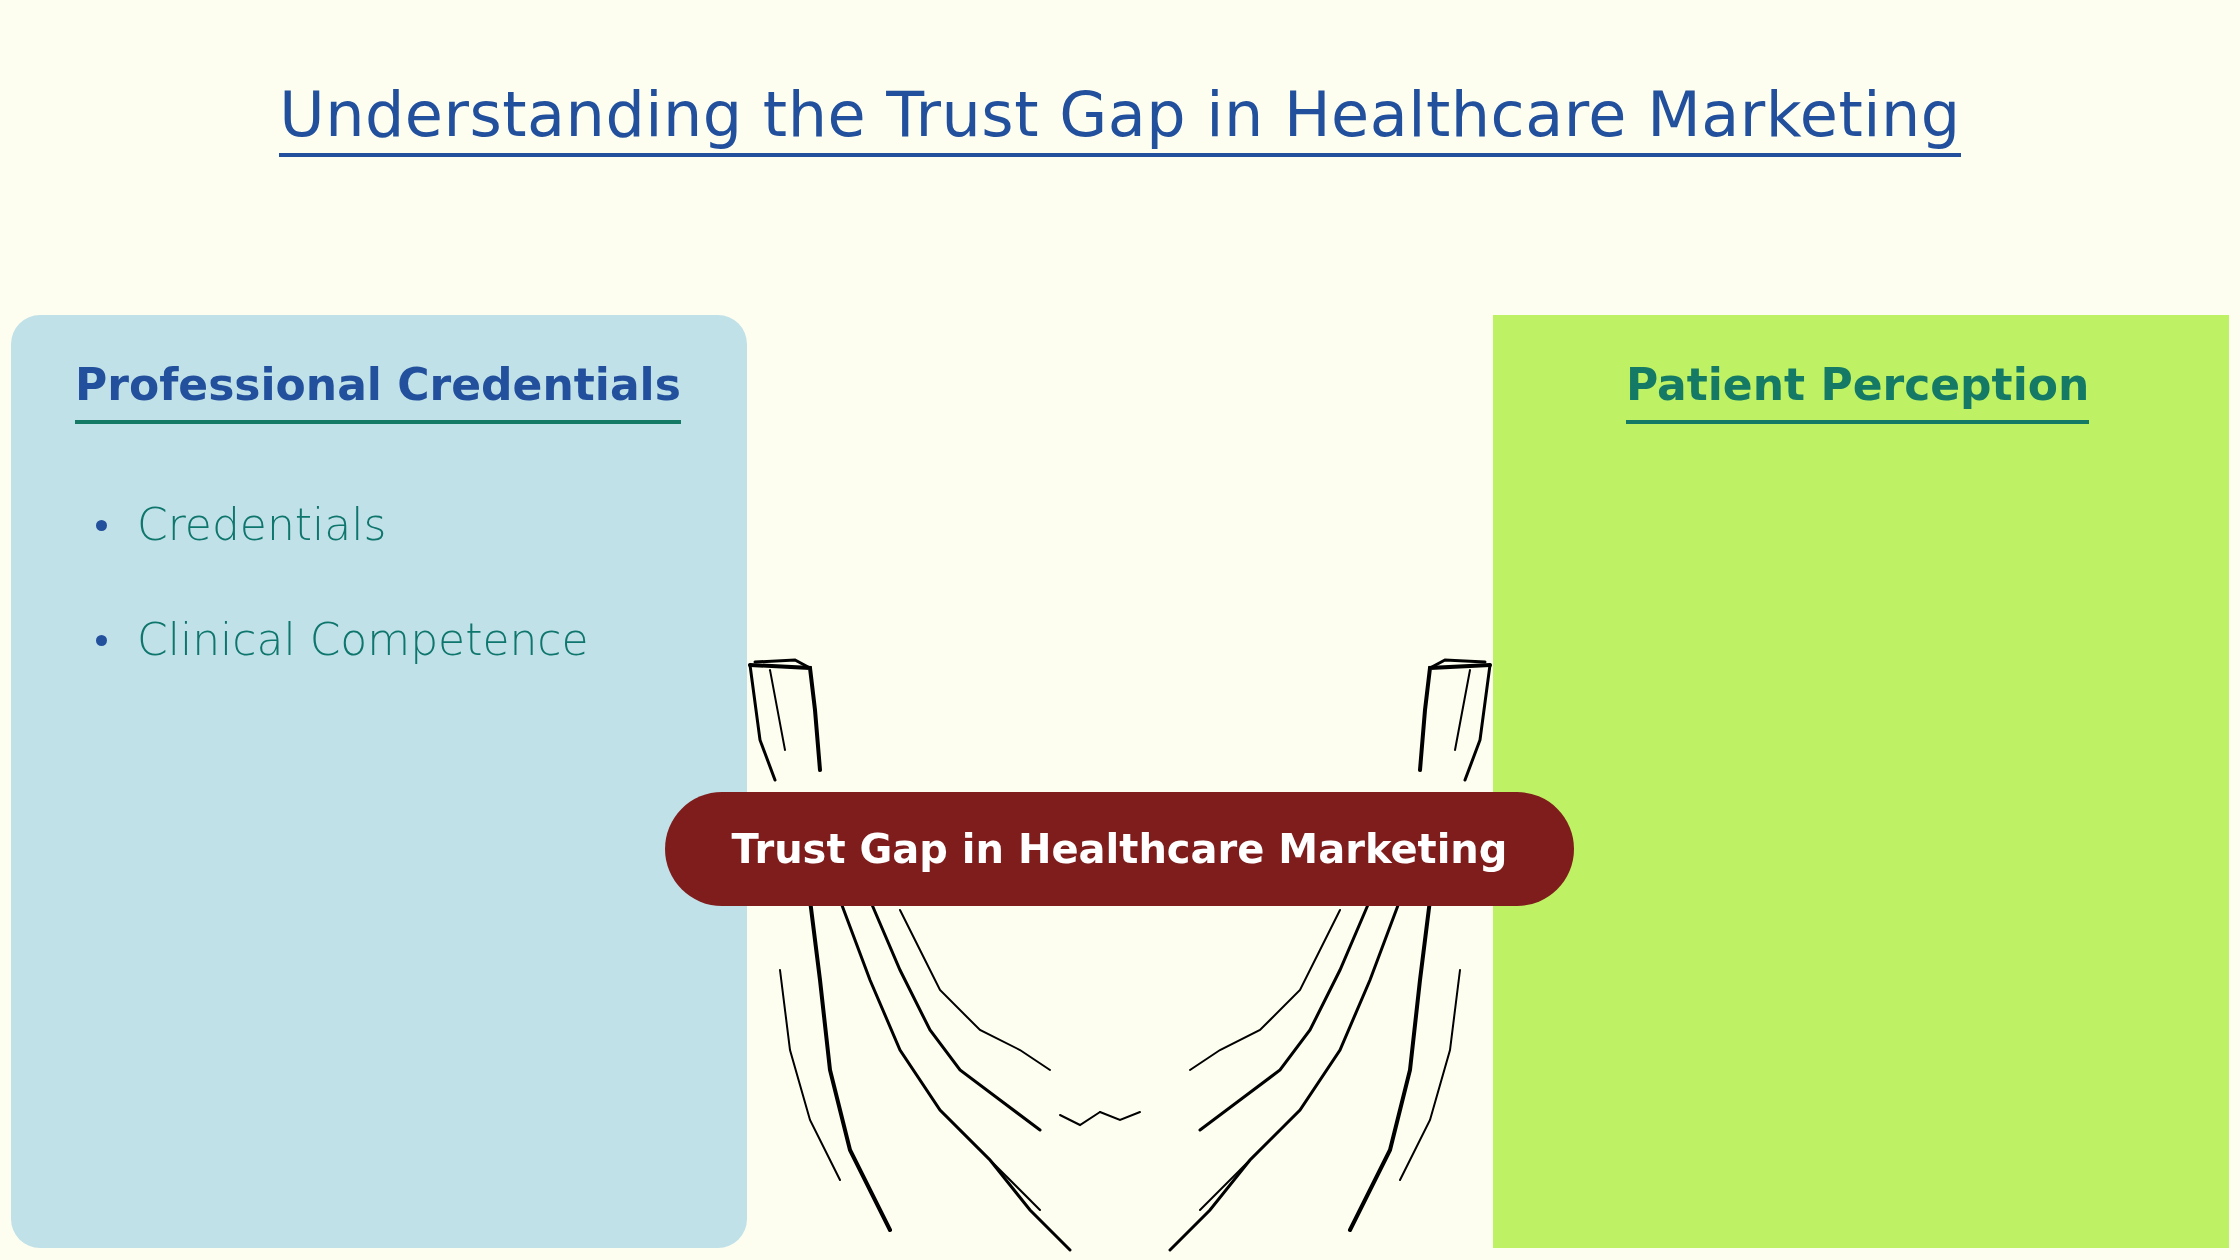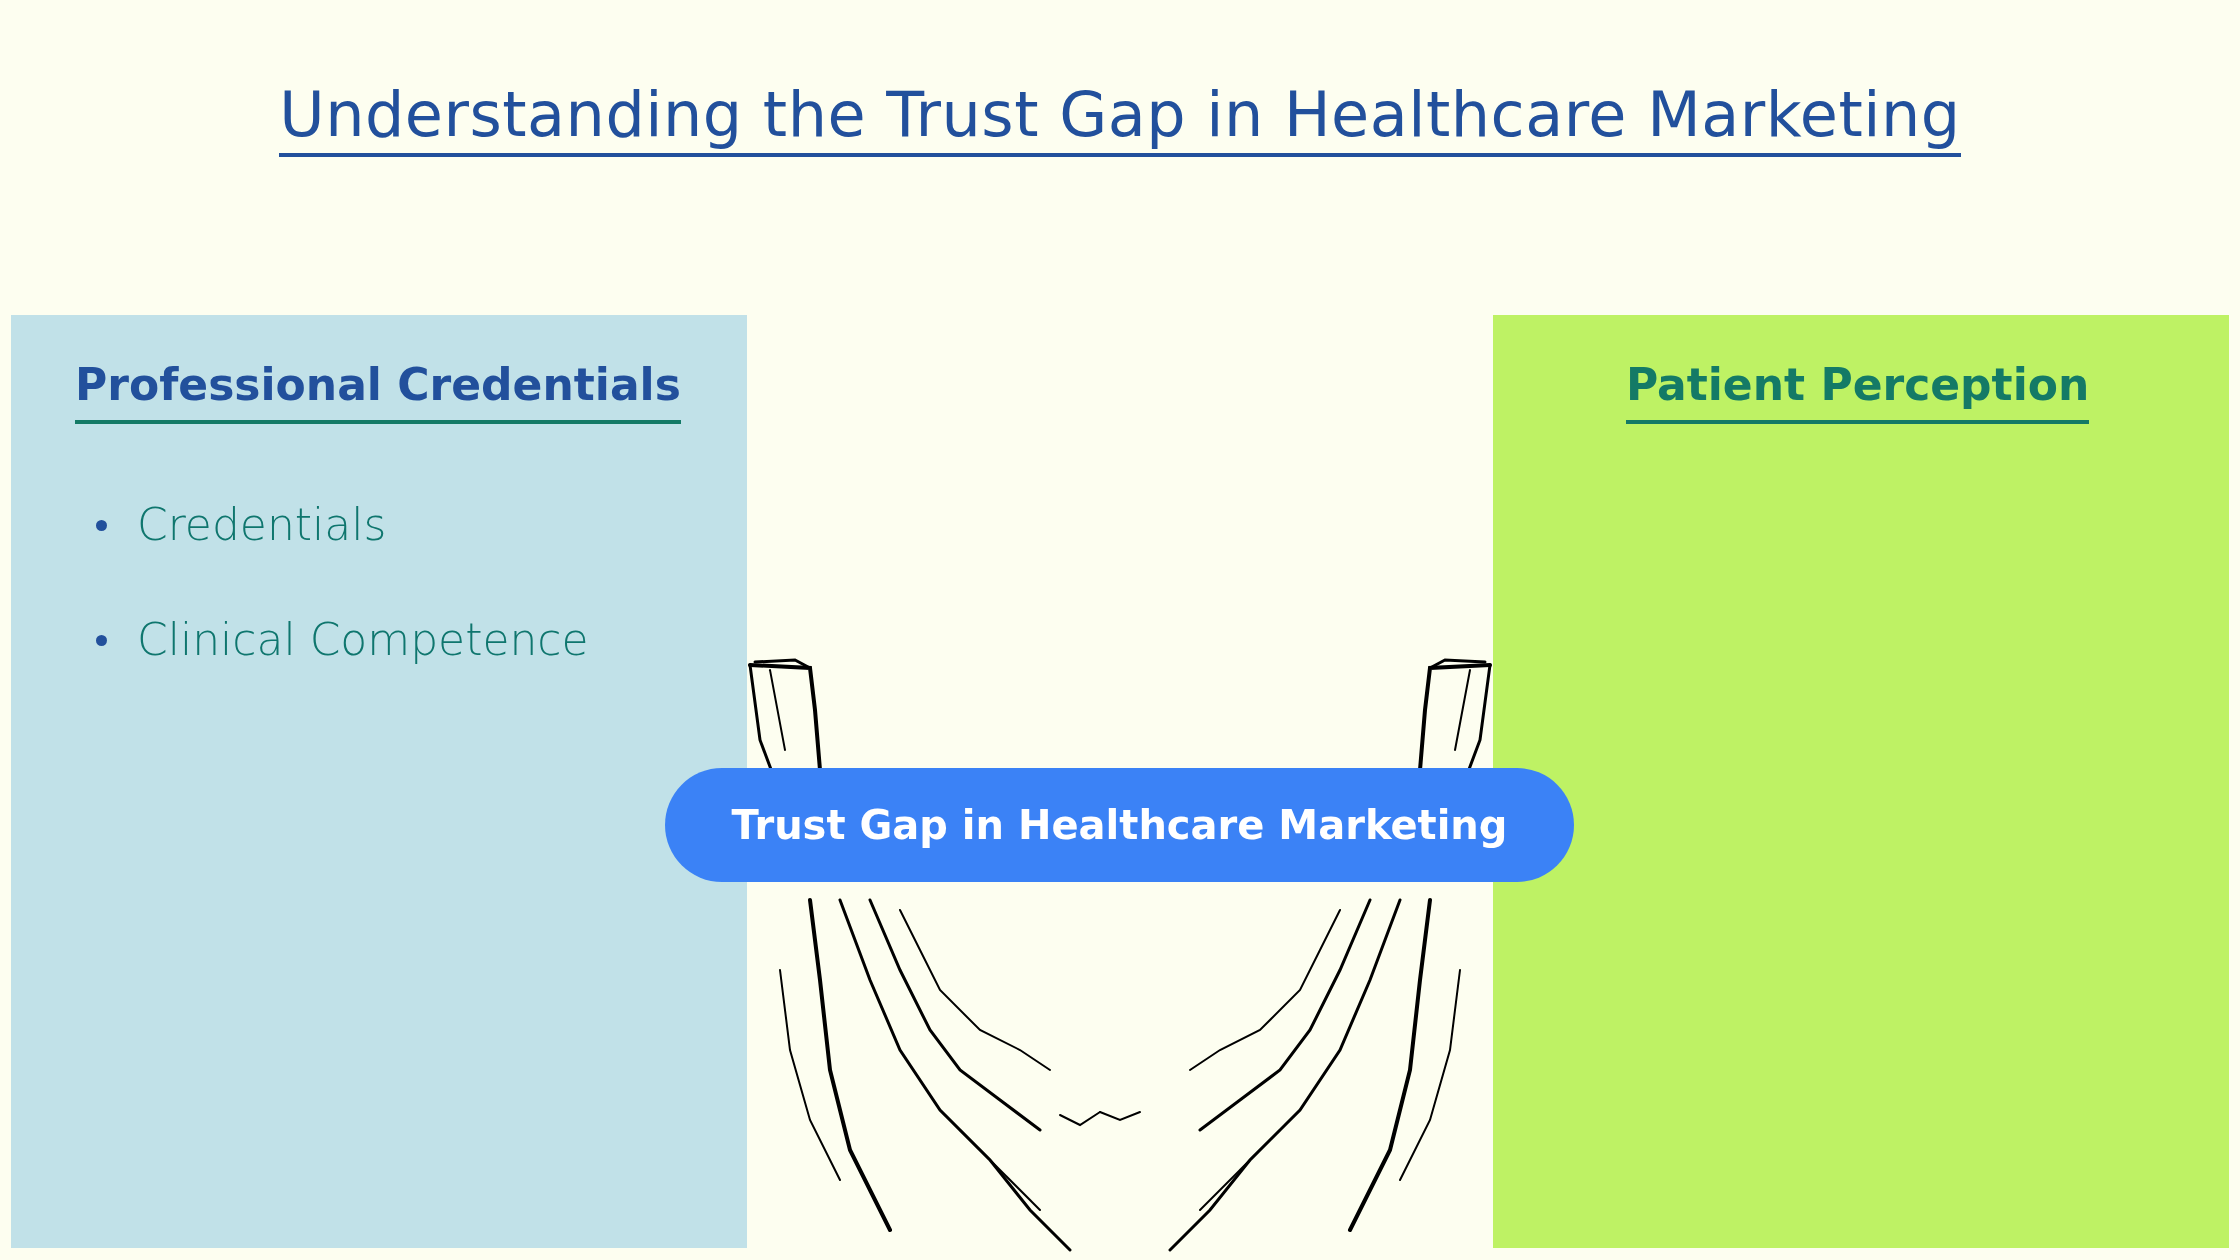--- a/index.html
+++ b/index.html
@@ -8,21 +8,21 @@
     background: #FDFEF0;
     font-family: "Liberation Sans", "DejaVu Sans", sans-serif;
   }
   .title {
     position: absolute; left: 0; right: 0; top: 78px; text-align: center;
     font-family: "DejaVu Sans", sans-serif; font-weight: normal;
     font-size: 62px; letter-spacing: 0.5px; color: #22509C;
   }
   .title span { border-bottom: 4px solid #22509C; padding-bottom: 2px; }
   .panel { position: absolute; top: 315px; width: 736px; height: 933px; }
-  .panel.left { left: 11px; background: #C1E1E8; }
+  .panel.left { left: 11px; background: #C1E1E8; border-radius: 29px; }
   .panel.right { left: 1493px; background: #bef264; }
   .panel-heading {
     position: absolute; top: 44px; font-family: "DejaVu Sans", sans-serif;
     font-weight: bold; font-size: 44px; line-height: 1.2;
     padding-bottom: 8px; border-bottom: 4px solid #147A66;
   }
   .left .panel-heading { left: 64px; color: #22509C; }
   .right .panel-heading { left: 133px; color: #147A66; }
   .bullets { position: absolute; top: 180px; list-style: none; margin: 0; padding: 0; }
   .left .bullets { left: 85px; color: #0f766e; }
@@ -32,22 +32,22 @@
     font-size: 44px; line-height: 60px; display: flex; align-items: center; height: 60px;
     margin-bottom: 55px;
   }
   .bullets li .dot {
     width: 11px; height: 11px; border-radius: 50%; margin-right: 30px; flex: none;
   }
   .left .dot { background: #22509C; }
   .right .dot { background: #147A66; }
   .sketch { position: absolute; left: 700px; top: 650px; width: 840px; height: 610px; }
   .pill {
-    position: absolute; left: 665px; top: 768px; width: 909px; height: 114px;
-    background: #3b82f6; border-radius: 57px; display: flex; align-items: center; justify-content: center;
+    position: absolute; left: 665px; top: 792px; width: 909px; height: 114px;
+    background: #7f1d1d; border-radius: 57px; display: flex; align-items: center; justify-content: center;
   }
   .pill span {
     color: #fff; font-family: "DejaVu Sans", sans-serif; font-weight: bold; font-size: 40px;
   }
 </style>
 </head>
 <body>
 
 <div class="title">
   <span>Understanding the Trust Gap in Healthcare Marketing</span>

